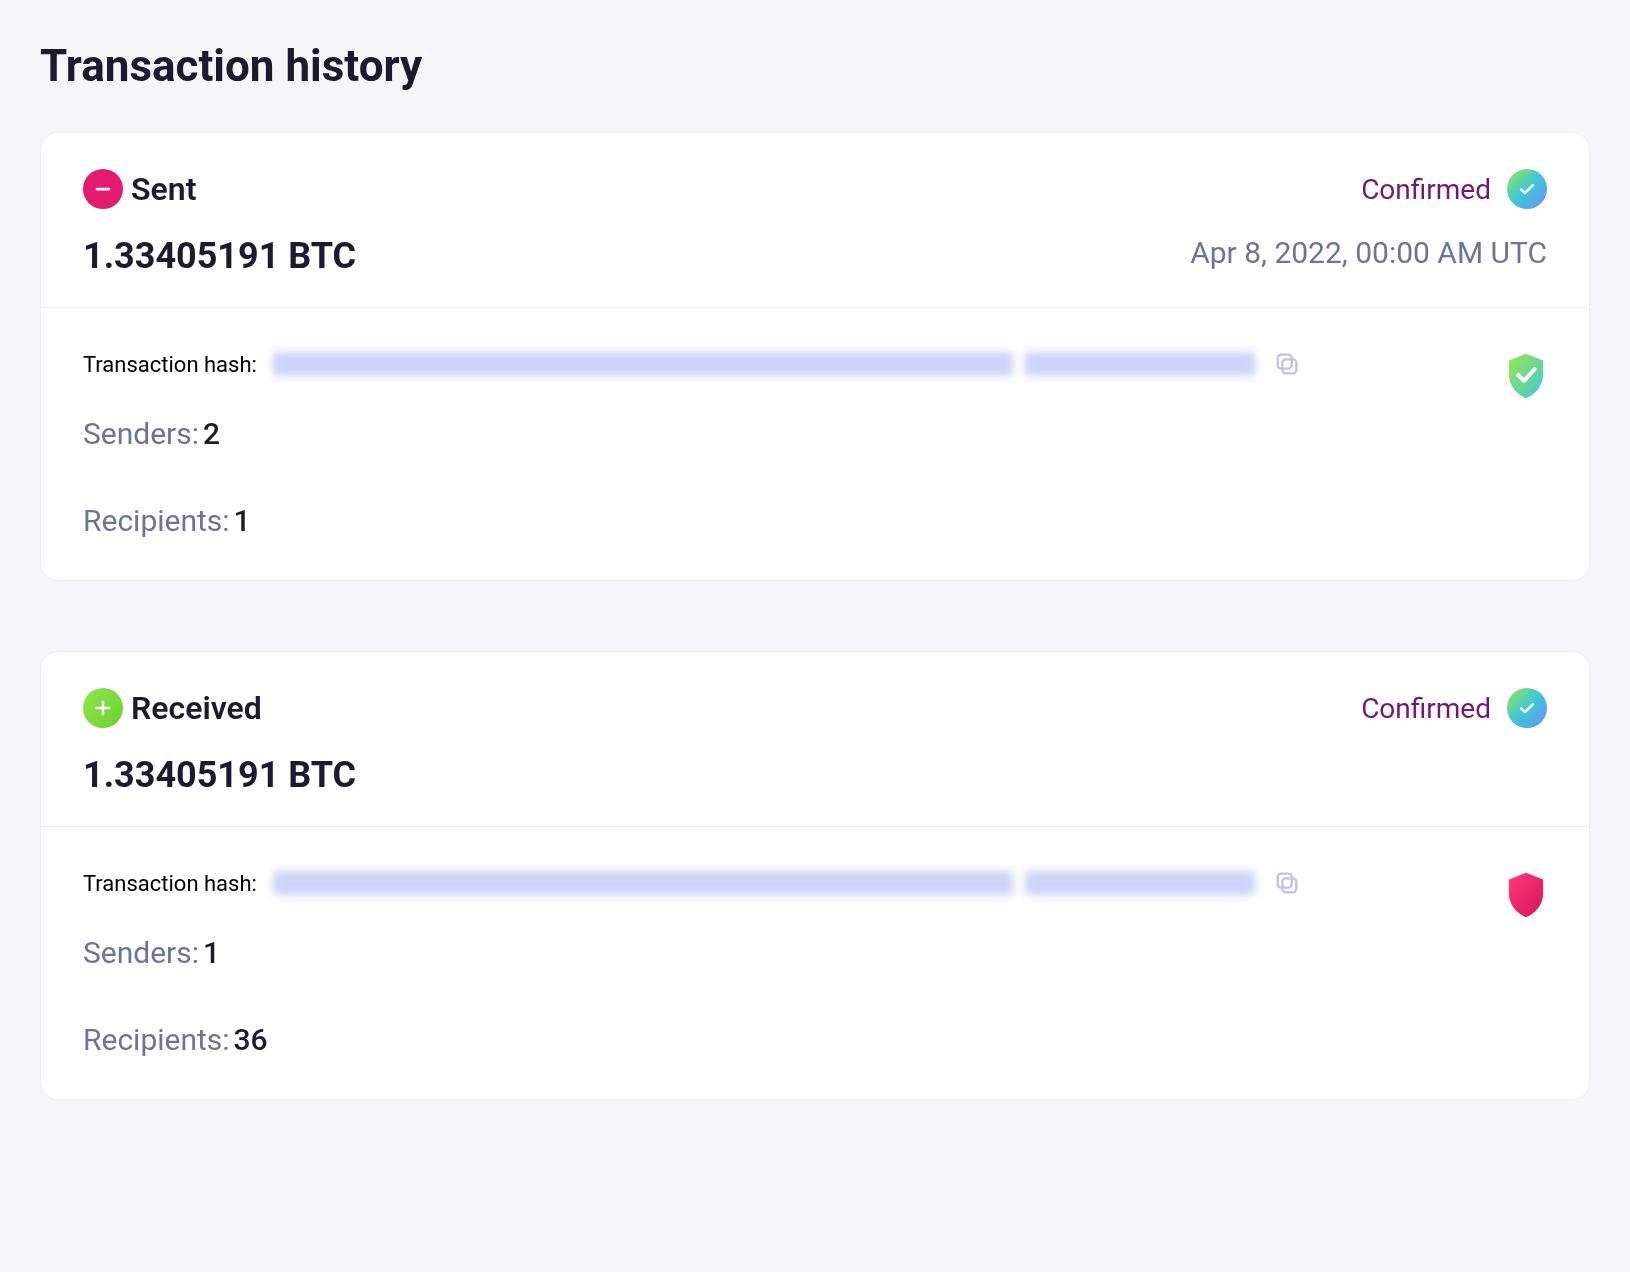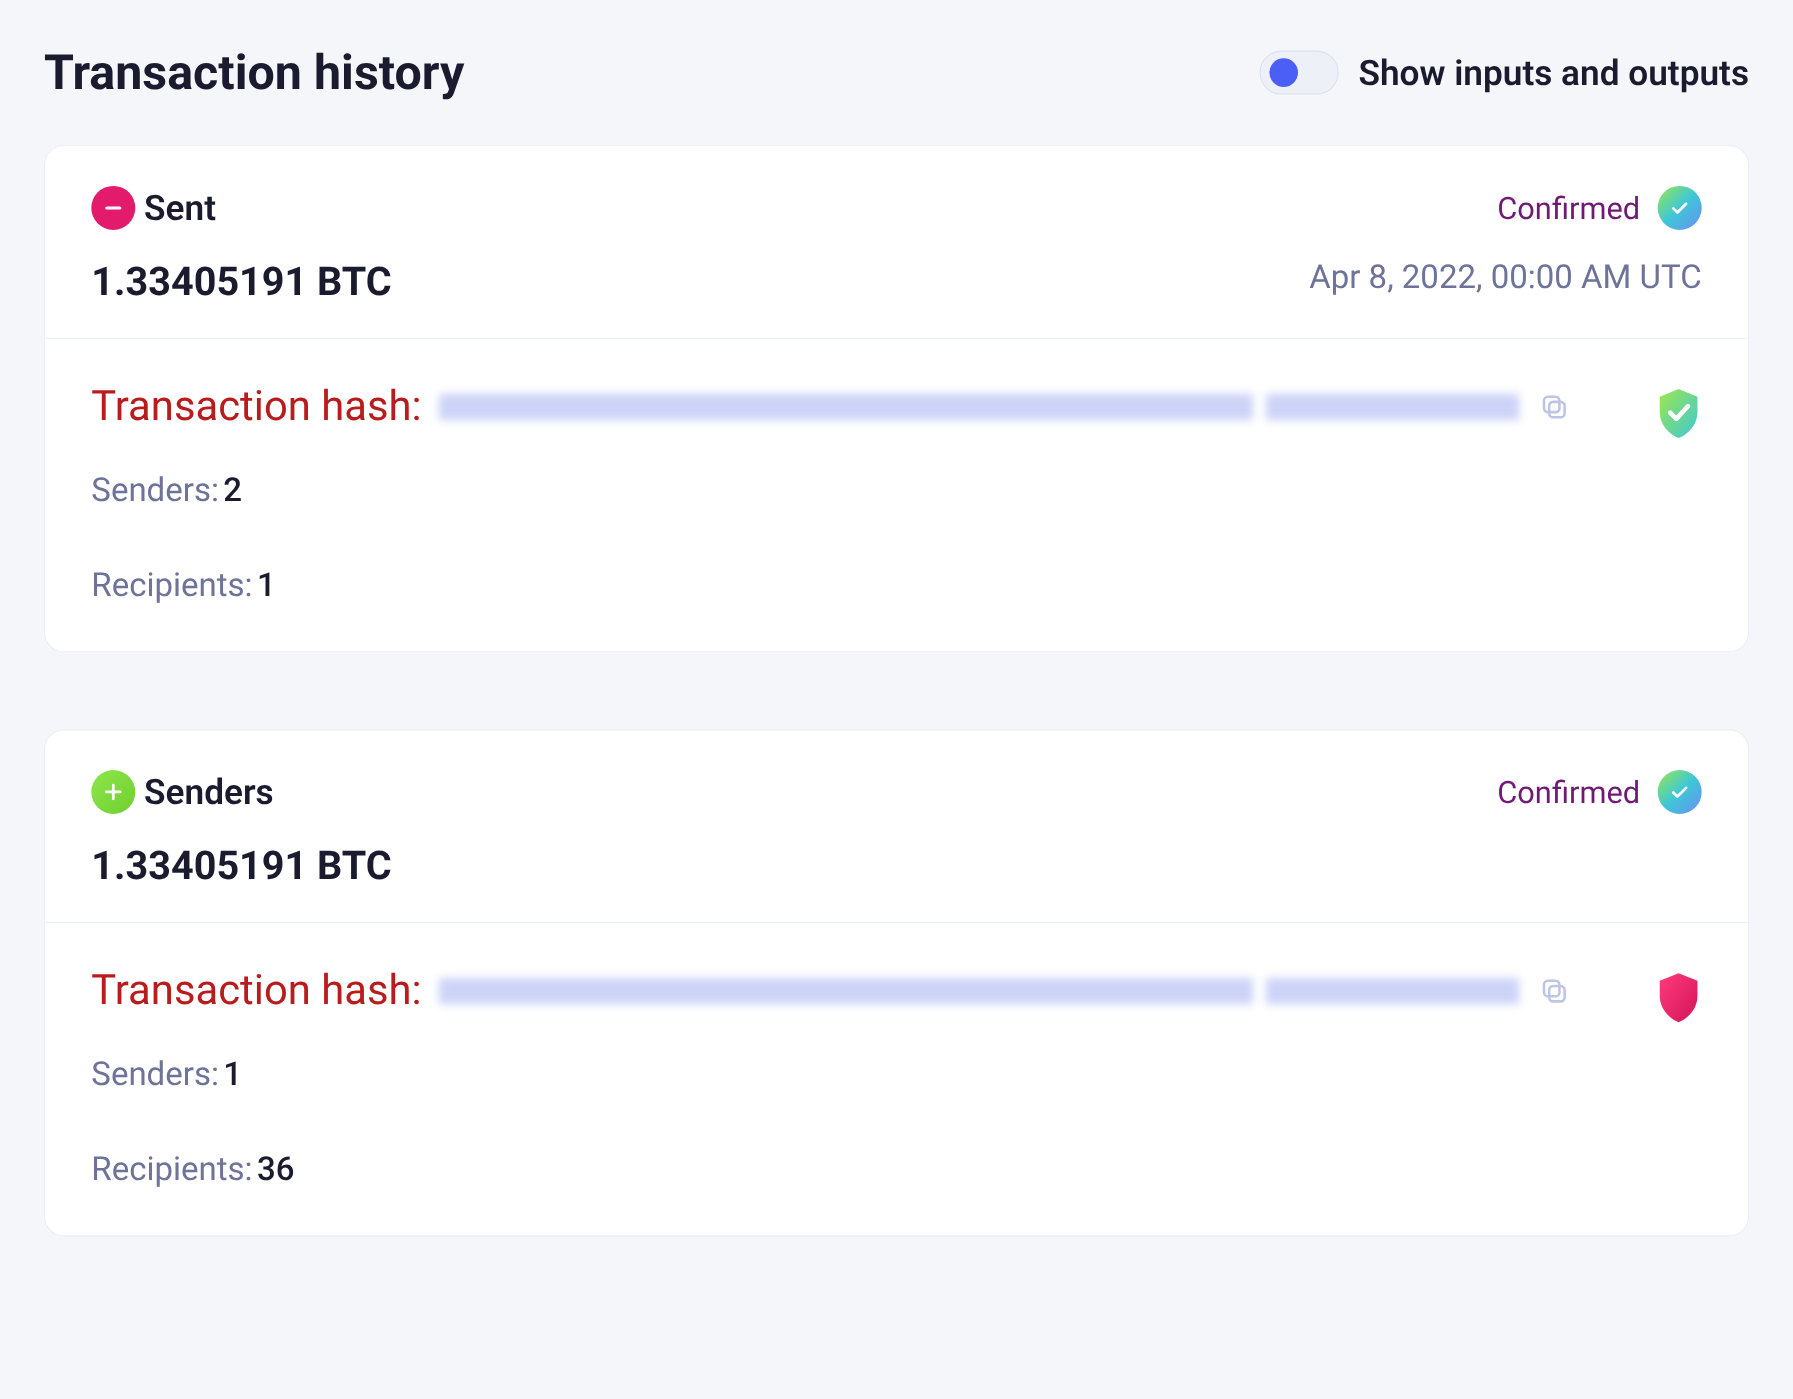--- a/index.html
+++ b/index.html
@@ -129,22 +129,22 @@
     }
     .tx-details { flex: 1; }
     .hash-row {
       display: flex;
       flex-wrap: wrap;
       align-items: center;
       gap: 12px;
       margin-bottom: 36px;
     }
     .hash-label {
-      font-size: 38px;
-      color: #b91c1c;
+      font-size: 22px;
+      color: #000000;
       margin-right: 4px;
     }
     .hash-blur {
       display: inline-block;
       height: 24px;
       background: #ccd3f7;
       filter: blur(4px);
       border-radius: 2px;
     }
     .copy-btn {
@@ -179,26 +179,20 @@
     </linearGradient>
     <linearGradient id="shieldRed" x1="0" y1="0" x2="1" y2="1">
       <stop offset="0%" stop-color="#ff3b7a"></stop>
       <stop offset="100%" stop-color="#d4145a"></stop>
     </linearGradient>
   </defs>
 </svg>
 
 <div class="header">
   <h1 class="page-title">Transaction history</h1>
-  <div class="toggle-group">
-    <div class="toggle">
-      <div class="toggle-knob"></div>
-    </div>
-    <span class="toggle-label">Show inputs and outputs</span>
-  </div>
 </div>
 
 <div id="tx-list">
   <div class="tx-card">
     <div class="tx-top">
       <div class="tx-left">
         <div class="tx-type-row">
           <div class="icon-circle icon-sent">
             <svg viewBox="0 0 24 24" width="22" height="22">
                 <rect x="4" y="10.5" width="16" height="3.2" rx="1.6" fill="#fff"></rect>
@@ -256,21 +250,21 @@
     <div class="tx-top">
       <div class="tx-left">
         <div class="tx-type-row">
 
           <div class="icon-circle icon-received">
             <svg viewBox="0 0 24 24" width="20" height="20">
                 <rect x="10.5" y="3" width="3" height="18" rx="1.5" fill="#fff"></rect>
                 <rect x="3" y="10.5" width="18" height="3" rx="1.5" fill="#fff"></rect>
               </svg>
           </div>
-          <span class="tx-type">Senders</span>
+          <span class="tx-type">Received</span>
         </div>
         <div class="tx-amount">1.33405191 BTC</div>
       </div>
       <div class="tx-right">
         <div class="status-row">
           <span class="status-text">Confirmed</span>
           <div class="status-icon">
             <svg viewBox="0 0 24 24">
                 <path d="M5 12.5l4.5 4.5L19 7.5" stroke="#fff" stroke-width="3" fill="none" stroke-linecap="round" stroke-linejoin="round"></path>
               </svg>

